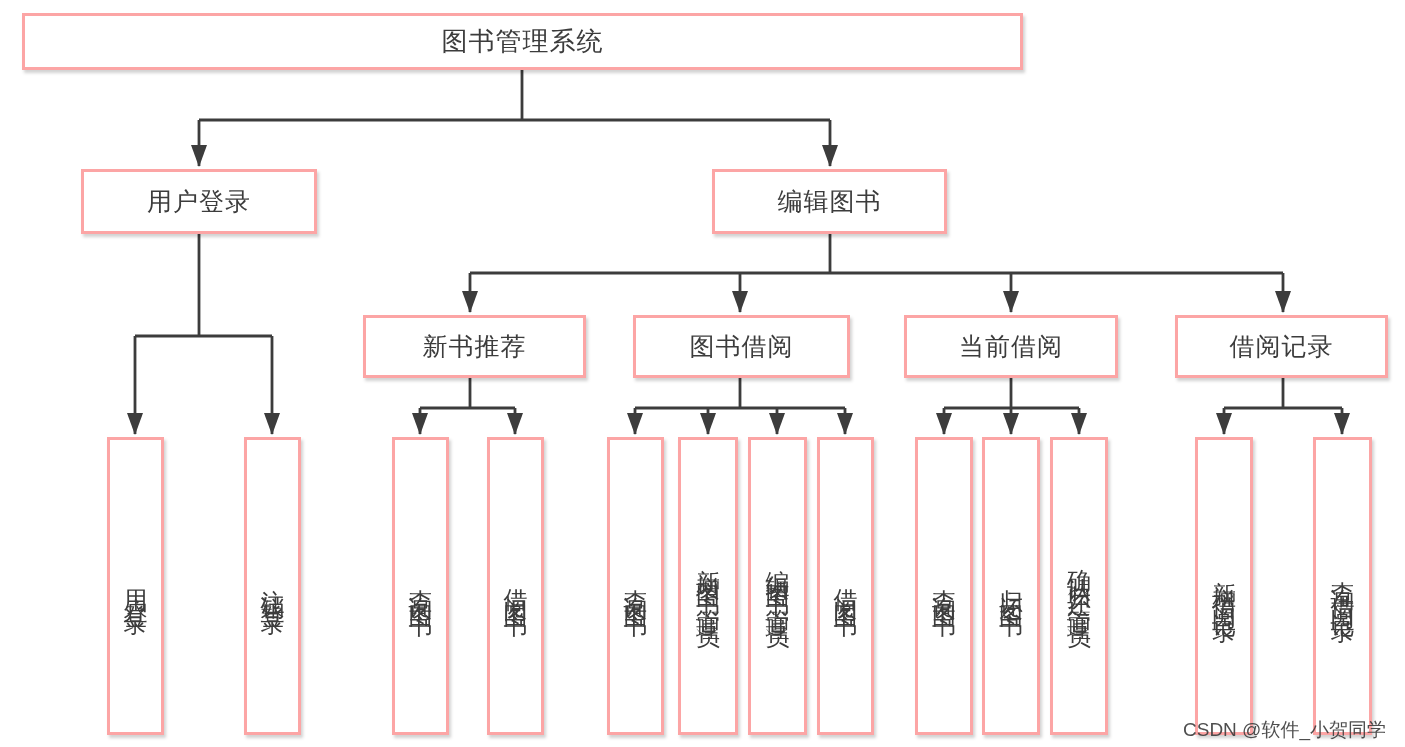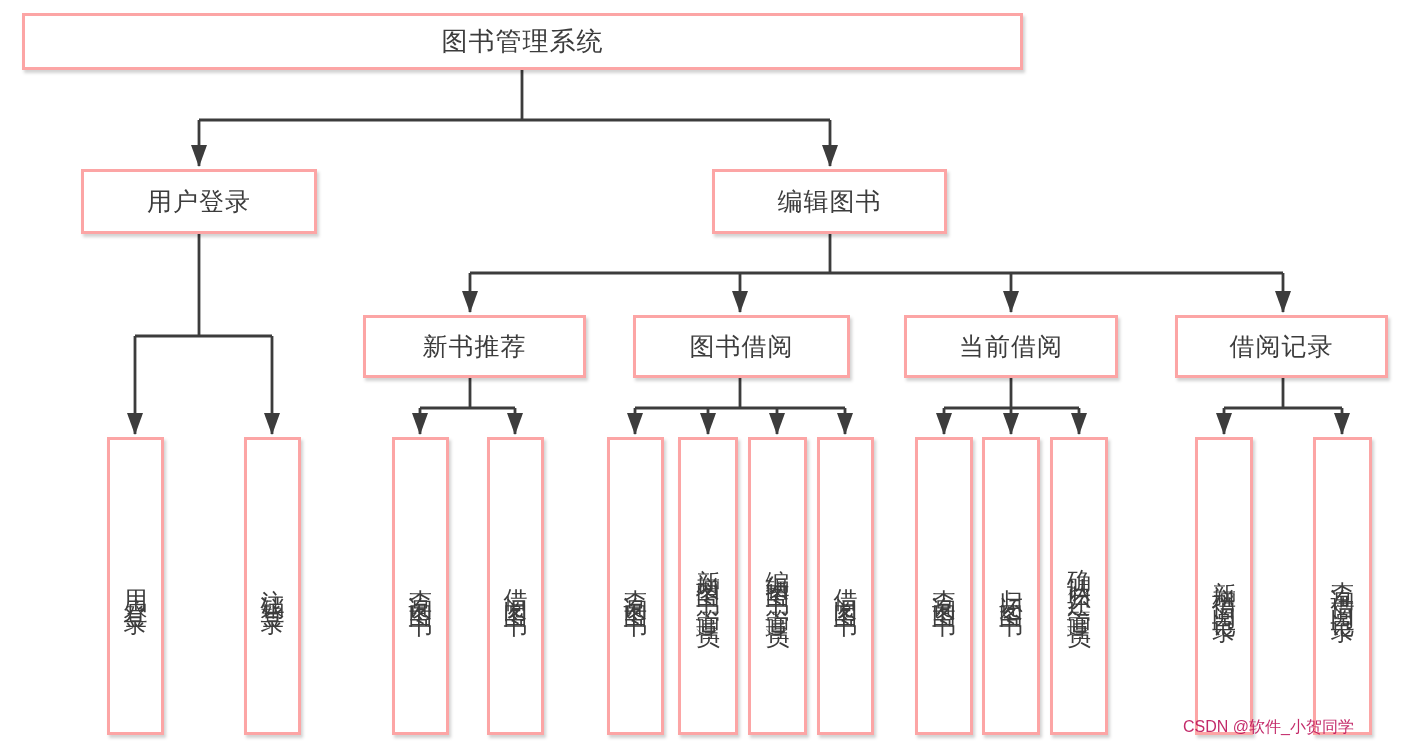--- a/index.html
+++ b/index.html
@@ -16,21 +16,21 @@
     box-shadow:2px 3px 3px rgba(0,0,0,0.18);
   }
   .h{font-size:25px;letter-spacing:1px;}
   .root{font-size:26px;}
   .v .vtext{
     writing-mode:vertical-rl;text-orientation:mixed;
     font-size:24px;letter-spacing:8px;line-height:1;
   }
   .watermark{
     position:absolute;left:1183px;top:717px;z-index:5;
-    font-size:16px;color:#be185d;opacity:.92;white-space:nowrap;
+    font-size:19px;color:#404040;opacity:.92;white-space:nowrap;
   }
 </style>
 </head>
 <body>
 
 <div class="stage">
 
   <svg class="wires" width="1405" height="747">
     <defs>
       <marker id="arrow" markerUnits="userSpaceOnUse" markerWidth="22" markerHeight="16" viewBox="0 0 22 16" refX="21" refY="8" orient="auto">

